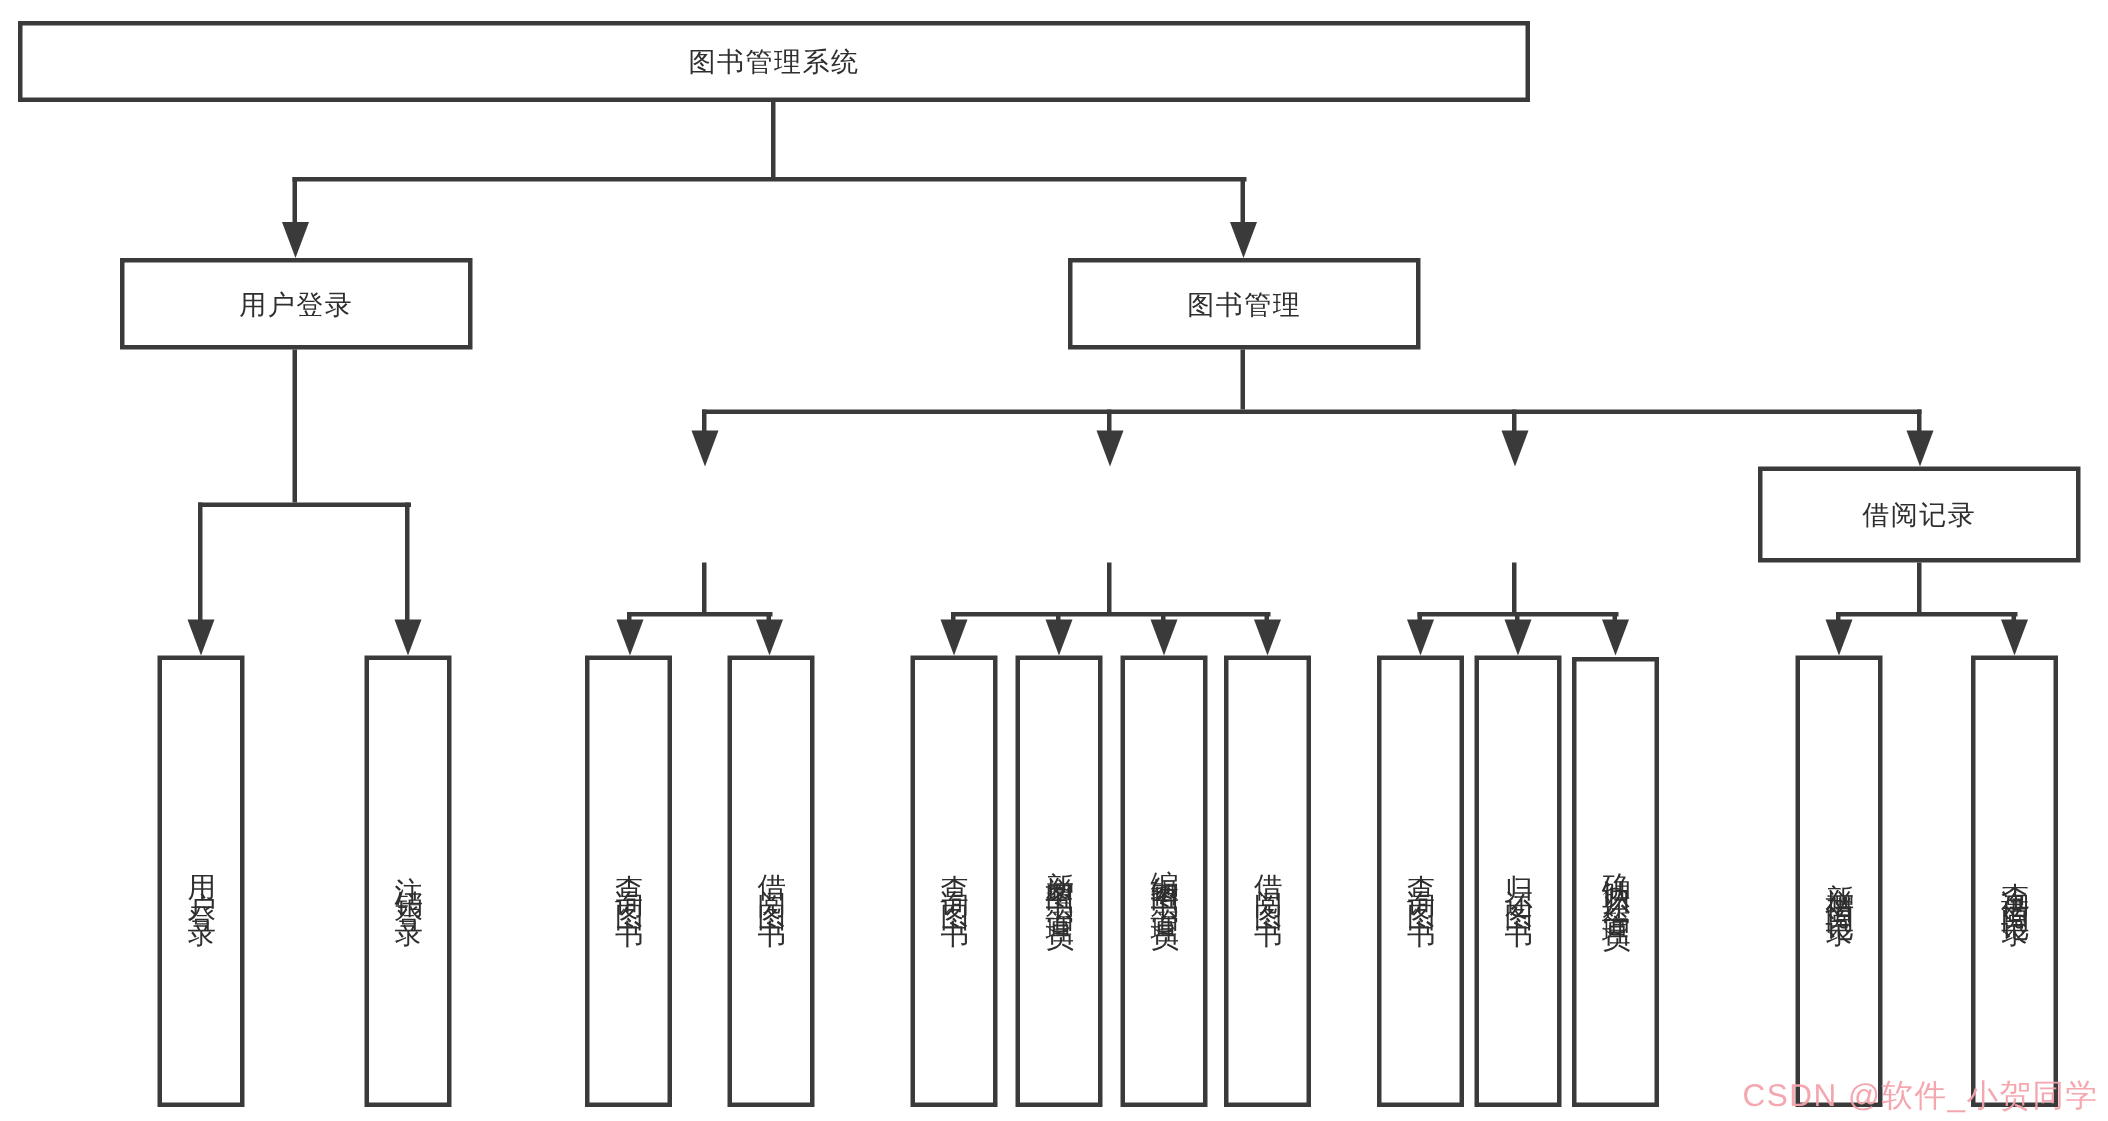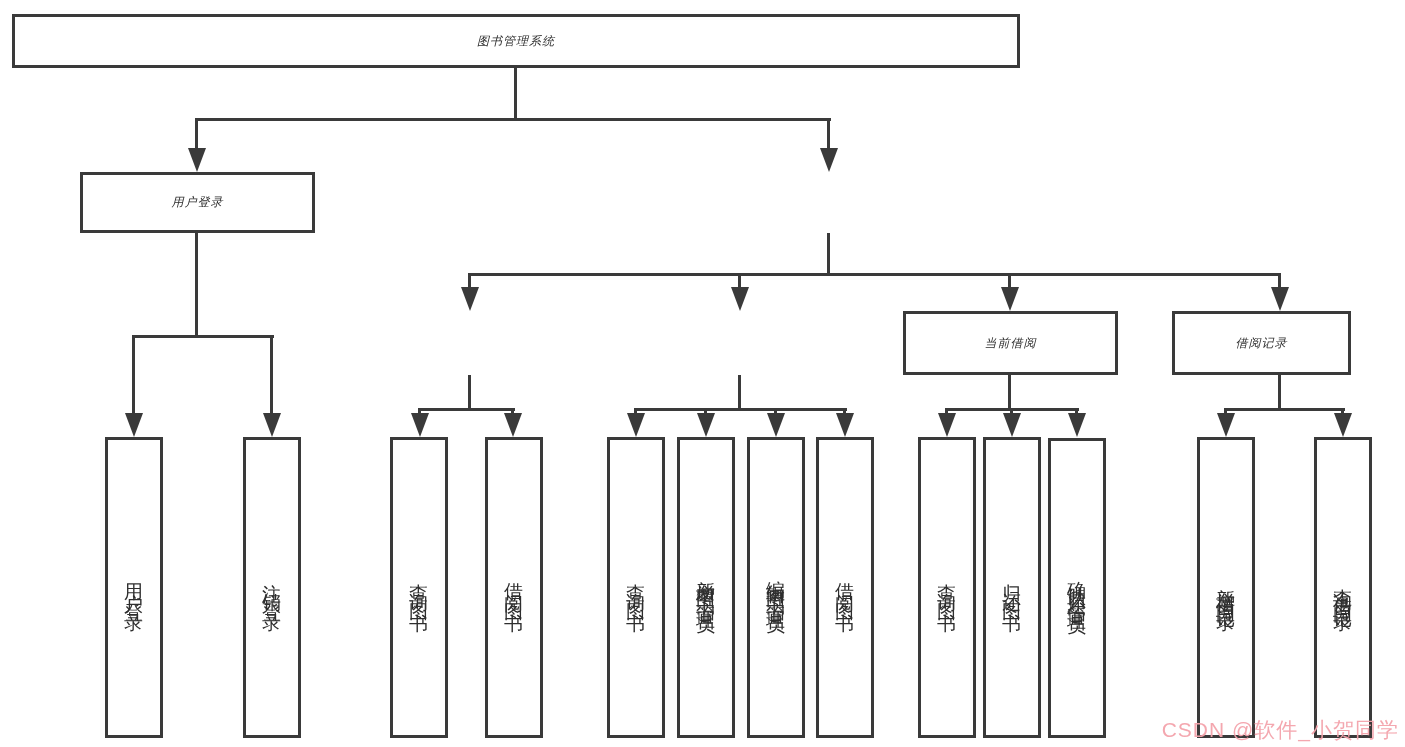--- a/index.html
+++ b/index.html
@@ -13,21 +13,21 @@
   .box{
     position:absolute;
     box-sizing:border-box;
     border:3px solid #3a3a3a;
     background:#ffffff;
     display:flex;
     align-items:center;
     justify-content:center;
     color:#2e2e2e;
   }
-  .hlabel{font-size:12px;letter-spacing:1px;white-space:nowrap;font-style:italic;}
+  .hlabel{font-size:18px;letter-spacing:1px;white-space:nowrap;}
   .vtext{
     writing-mode:vertical-rl;
     text-orientation:mixed;
     font-size:19px;
     letter-spacing:10px;
     line-height:1;
     white-space:nowrap;
   }
   .vtext.tight{letter-spacing:5px;}
   .line{position:absolute;background:#3a3a3a;}
@@ -63,43 +63,43 @@
   <div class="line vline" style="left:514px;top:68px;height:50px;"></div>
   <div class="line hline" style="left:195px;top:118px;width:636px;"></div>
   <div class="line vline" style="left:195px;top:118px;height:34px;"></div>
   <div class="arrowhead" style="left:188px;top:148px;"></div>
   <div class="line vline" style="left:827px;top:118px;height:34px;"></div>
   <div class="arrowhead" style="left:820px;top:148px;"></div>
 
   <div class="box" style="left:80px;top:172px;width:235px;height:61px;">
     <span class="hlabel">用户登录</span>
   </div>
+  <div class="box" style="left:712px;top:172px;width:235px;height:61px;">
+    <span class="hlabel">图书管理</span>
+  </div>
 
   <div class="line vline" style="left:195px;top:233px;height:102px;"></div>
   <div class="line hline" style="left:132px;top:335px;width:142px;"></div>
   <div class="line vline" style="left:132px;top:335px;height:82px;"></div>
   <div class="arrowhead" style="left:125px;top:413px;"></div>
   <div class="line vline" style="left:270px;top:335px;height:82px;"></div>
   <div class="arrowhead" style="left:263px;top:413px;"></div>
 
   <div class="line vline" style="left:827px;top:233px;height:40px;"></div>
   <div class="line hline" style="left:468px;top:273px;width:813px;"></div>
   <div class="line vline" style="left:468px;top:273px;height:19px;"></div>
   <div class="arrowhead" style="left:461px;top:287px;"></div>
   <div class="line vline" style="left:738px;top:273px;height:19px;"></div>
   <div class="arrowhead" style="left:731px;top:287px;"></div>
   <div class="line vline" style="left:1008px;top:273px;height:19px;"></div>
   <div class="arrowhead" style="left:1001px;top:287px;"></div>
   <div class="line vline" style="left:1278px;top:273px;height:19px;"></div>
   <div class="arrowhead" style="left:1271px;top:287px;"></div>
 
-  <div class="box" style="left:903px;top:311px;width:215px;height:64px;">
-    <span class="hlabel">当前借阅</span>
-  </div>
-  <div class="box" style="left:1172px;top:311px;width:179px;height:64px;">
+  <div class="box" style="left:1172px;top:311px;width:215px;height:64px;">
     <span class="hlabel">借阅记录</span>
   </div>
 
   <div class="line vline" style="left:468px;top:375px;height:33px;"></div>
   <div class="line vline" style="left:738px;top:375px;height:33px;"></div>
   <div class="line vline" style="left:1008px;top:375px;height:33px;"></div>
   <div class="line vline" style="left:1278px;top:375px;height:33px;"></div>
 
   <div class="line hline" style="left:418px;top:408px;width:97px;"></div>
   <div class="line hline" style="left:634px;top:408px;width:213px;"></div>

